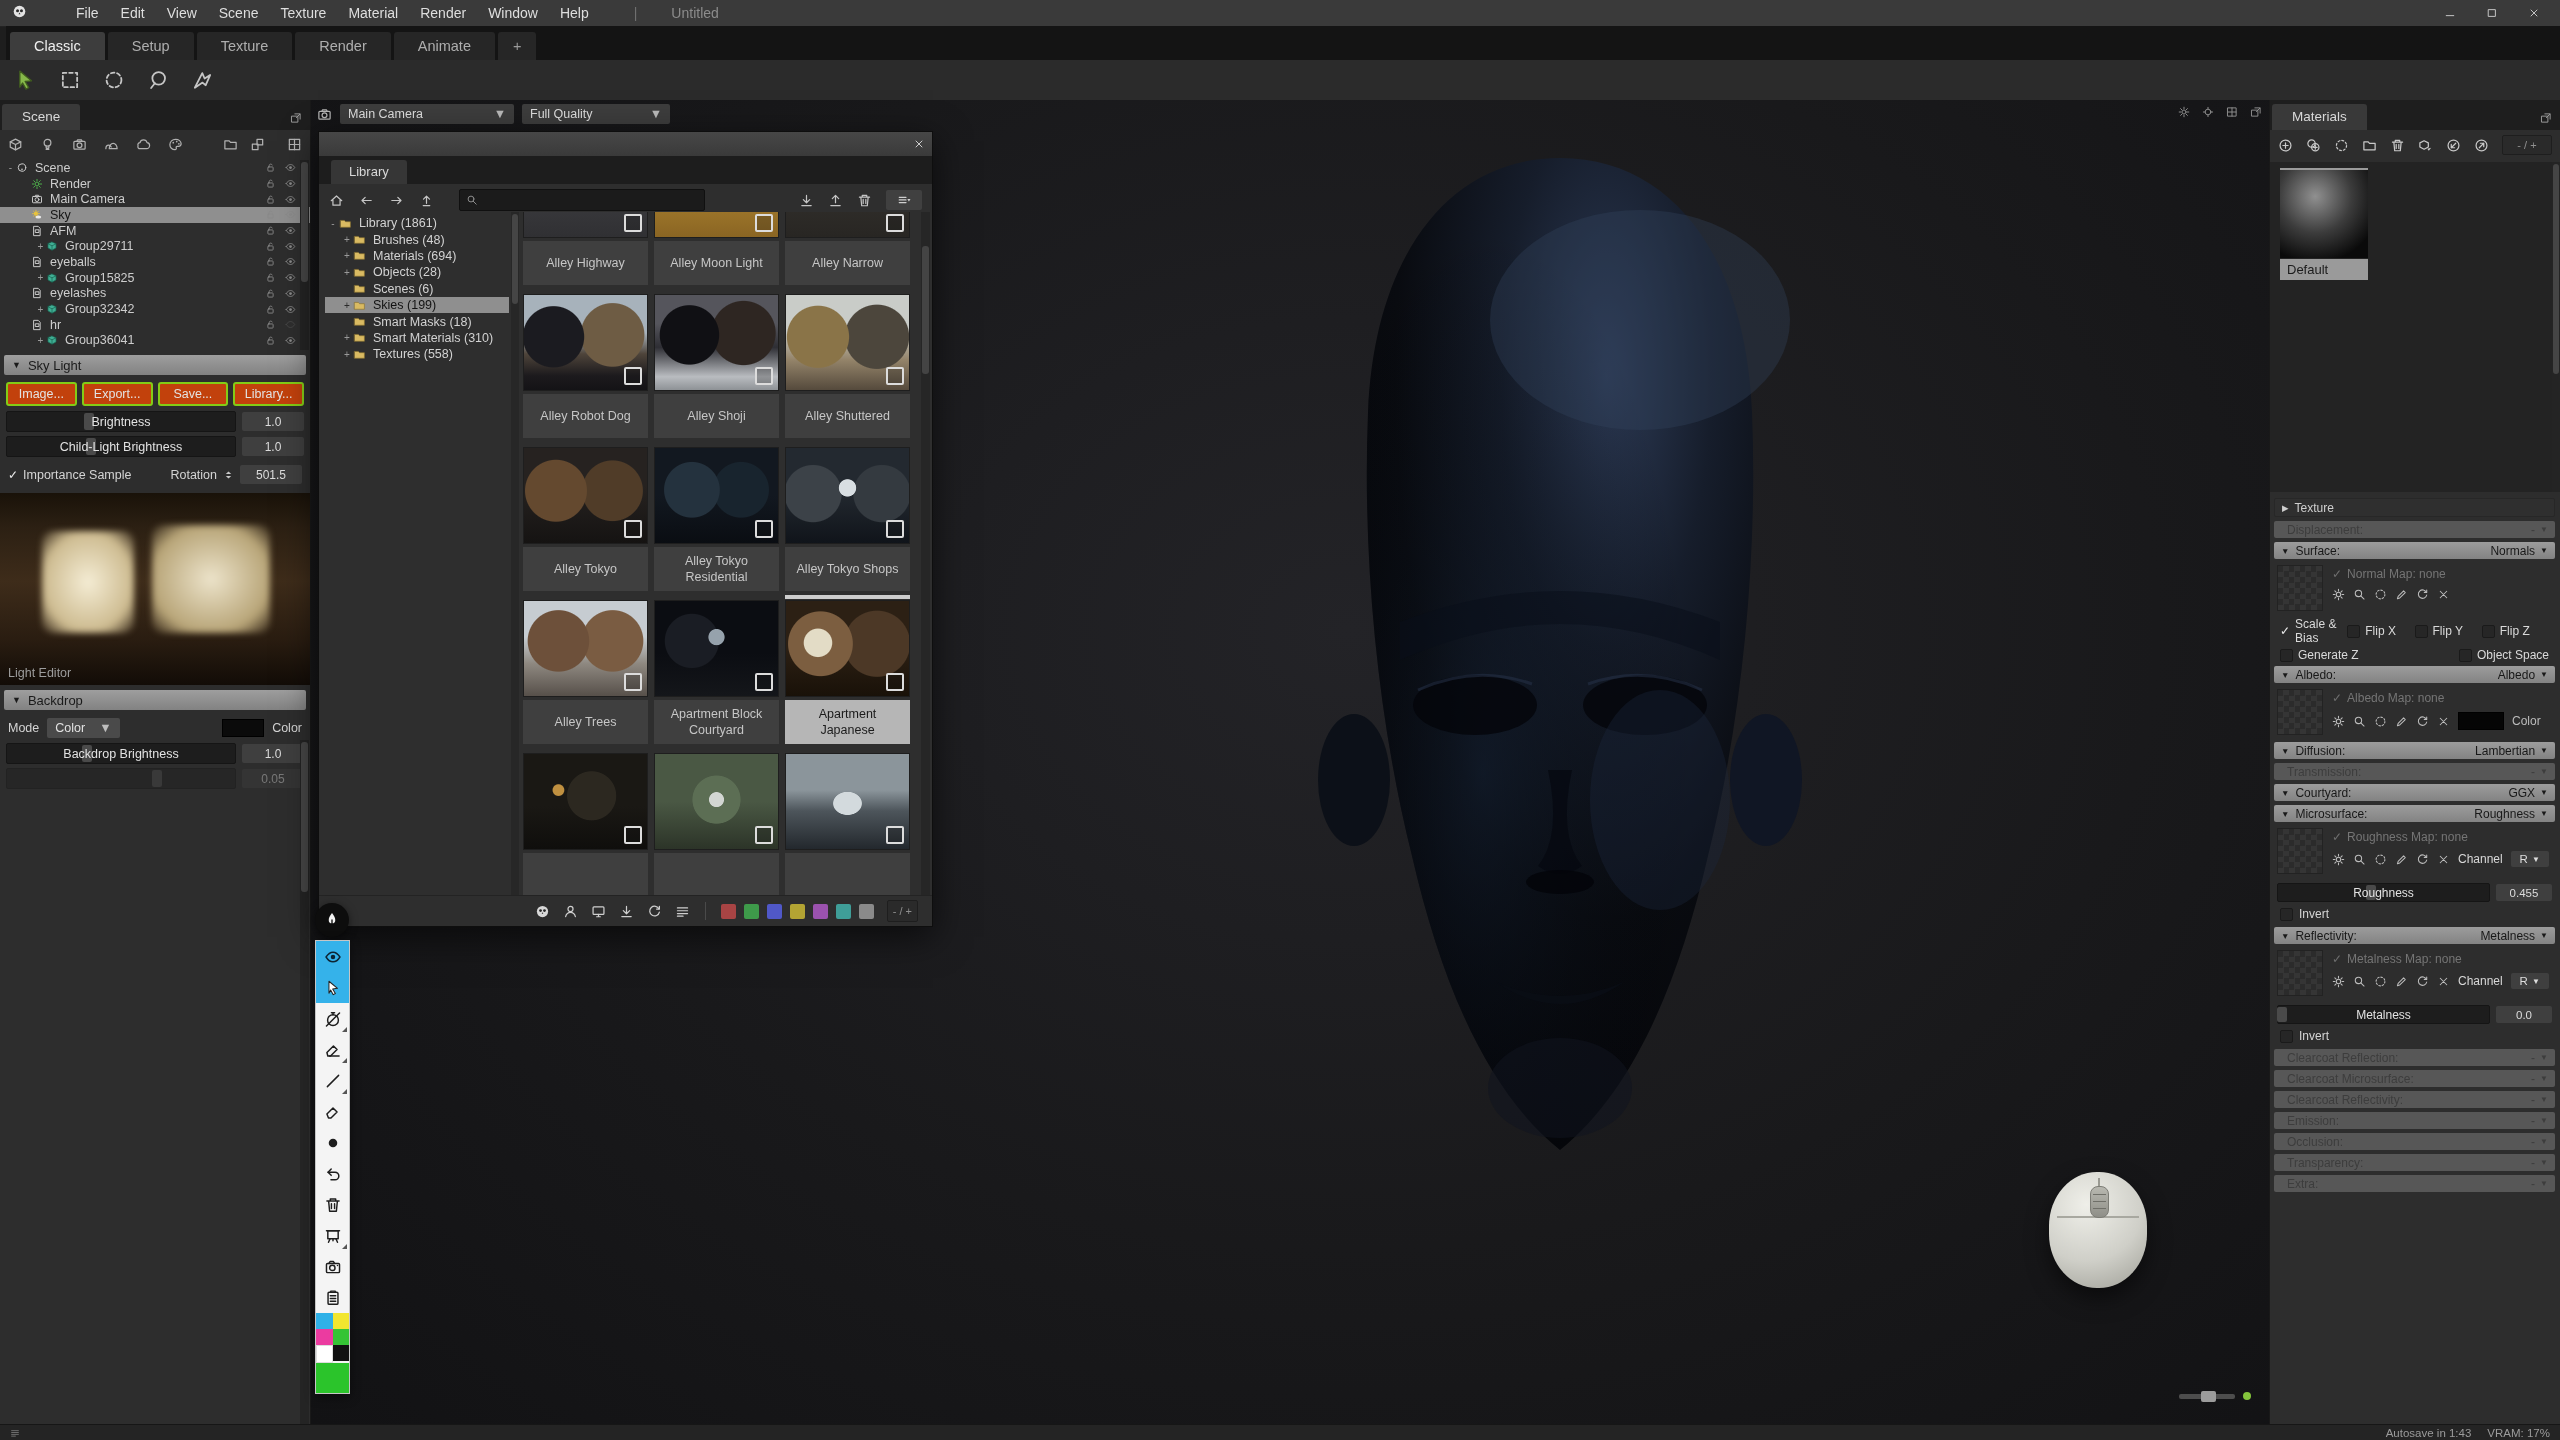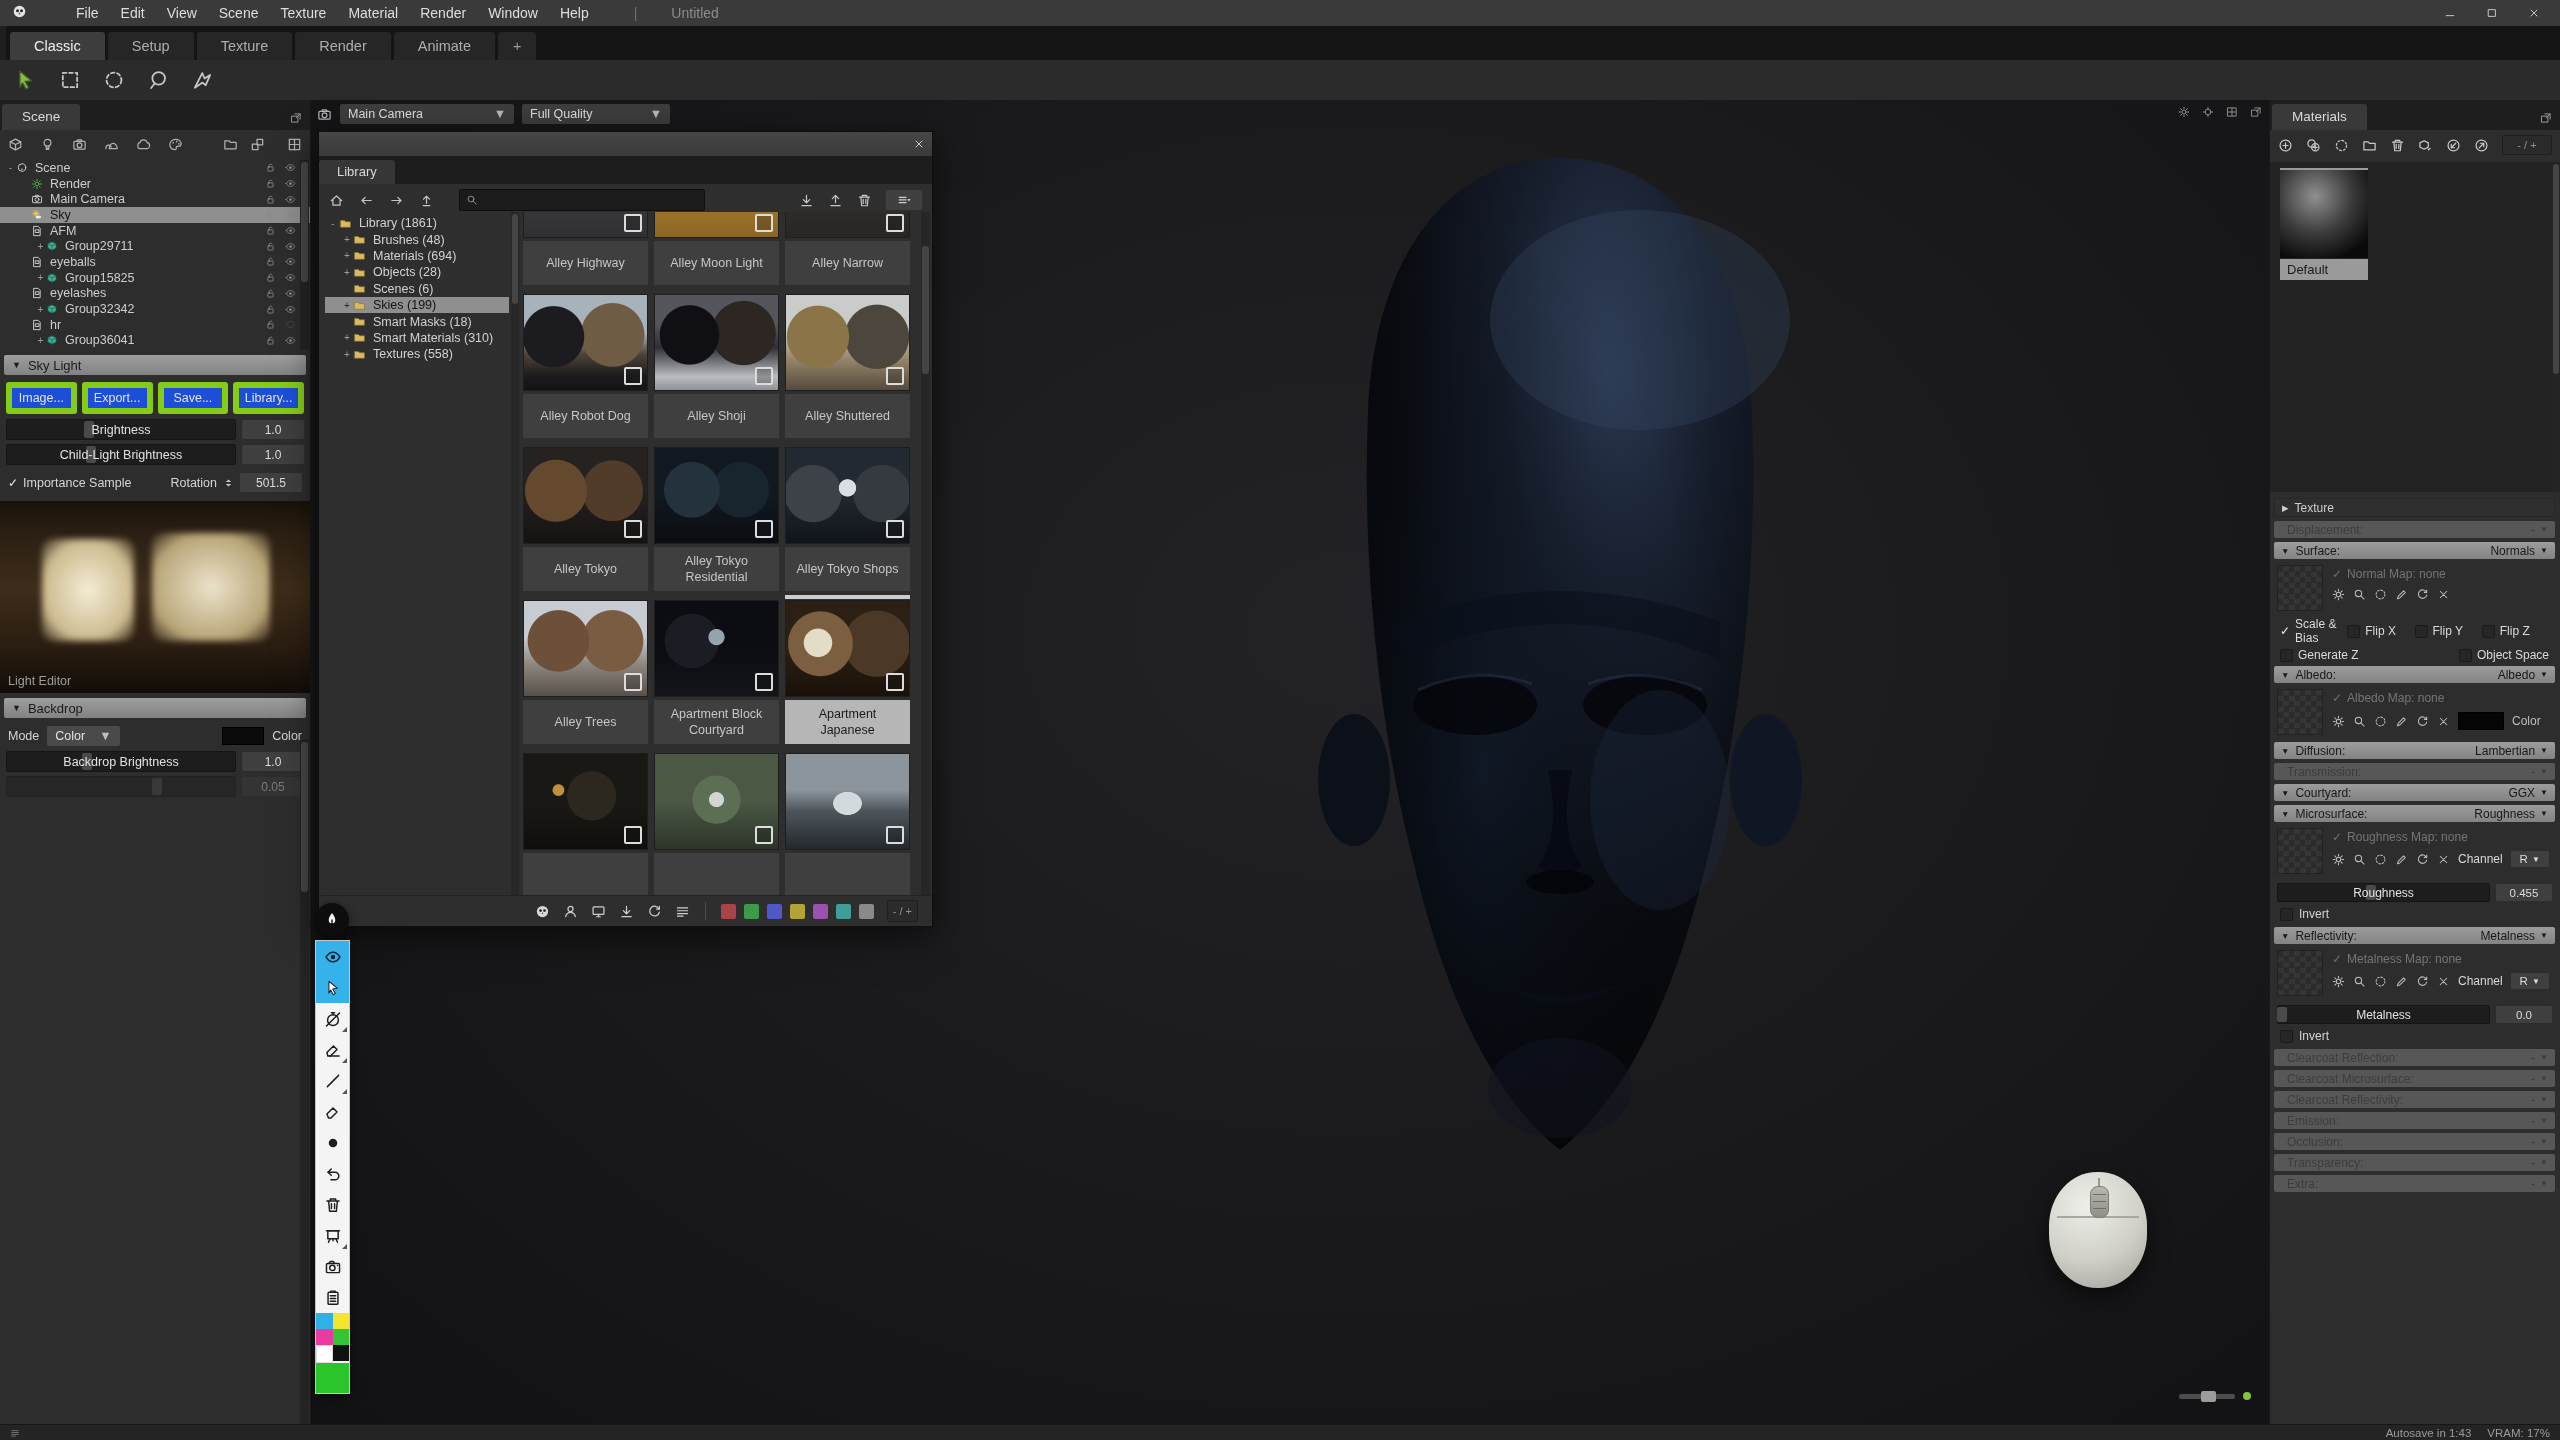--- a/index.html
+++ b/index.html
@@ -47,21 +47,21 @@
   .tree-ic{width:15px;margin-right:4px;flex:none;display:flex;}
   .tree-ic .ic{width:12px;height:12px;}
   .tree-right{margin-left:auto;display:flex;gap:9px;color:#8a8a8a;}
   .tree-right .ic{width:11px;height:11px;}
   .vscroll{position:absolute;right:1px;top:0;bottom:0;width:9px;background:#242424;}
   .vscroll .thumb{position:absolute;left:1px;right:1px;background:#474747;border-radius:3px;}
 
   .sec-header{height:20px;margin:5px 4px 0;background:linear-gradient(#9e9e9e,#828282);color:#1a1a1a;font-size:13px;display:flex;align-items:center;padding:0 8px;gap:7px;border-radius:2px;}
   .sec-arrow{font-size:9px;}
   .btn-row{display:flex;gap:5px;margin:7px 6px 0;}
-  .ui-btn{flex:1;height:20px;background:#1d4ed8;border:6px solid #84cc16;border-radius:3px;color:#e3e3e3;font-size:12.5px;display:flex;align-items:center;justify-content:center;}
+  .ui-btn{flex:1;height:20px;background:#c2410c;border:2px solid #84cc16;border-radius:3px;color:#e3e3e3;font-size:12.5px;display:flex;align-items:center;justify-content:center;}
   .slider-row{display:flex;align-items:center;gap:6px;margin:6px 6px 0;height:19px;}
   .slider-track{flex:1;height:19px;background:#1d1d1d;border:1px solid #151515;border-radius:2px;position:relative;display:flex;align-items:center;justify-content:center;font-size:12.5px;color:#e2e2e2;}
   .slider-handle{position:absolute;top:1px;bottom:1px;width:10px;background:#4a4a4a;border-radius:2px;}
   .slider-value{width:62px;height:19px;background:#3f3f3f;border-radius:2px;color:#dcdcdc;font-size:12px;display:flex;align-items:center;justify-content:center;flex:none;}
   .slider-row.dim{opacity:.42;}
   #importance-row{display:flex;align-items:center;margin:9px 8px 0;font-size:12.5px;gap:5px;}
   .tick{color:#eaeaea;font-size:12px;}
   .tick.dimt{color:#6e6e6e;}
   #rot-group{margin-left:auto;display:flex;align-items:center;gap:6px;}
   #rot-group .ic{width:11px;height:14px;color:#c9c9c9;}
@@ -132,21 +132,21 @@
 
   
   #statusbar{position:absolute;left:0;right:0;bottom:0;height:15px;background:#242424;border-top:1px solid #161616;display:flex;align-items:center;font-size:11.5px;color:#9b9b9b;padding:0 10px;}
   #statusbar .ic{width:10px;height:10px;color:#7e7e7e;}
   #status-right{margin-left:auto;display:flex;gap:16px;}
 
   
   #library-window{position:absolute;left:318px;top:131px;width:613px;height:794px;background:#2e2e2e;border:1px solid #0e0e0e;box-shadow:0 10px 34px rgba(0,0,0,.6);}
   #lw-titlebar{height:24px;background:linear-gradient(#474747,#3a3a3a);display:flex;align-items:center;}
   #lw-close{margin-left:auto;width:26px;display:flex;justify-content:center;color:#d2d2d2;}
-  #lw-tabrow{height:28px;background:#1d1d1d;display:flex;align-items:flex-end;padding-left:0;}
+  #lw-tabrow{height:28px;background:#1d1d1d;display:flex;align-items:flex-end;padding-left:12px;}
   #lw-tab{height:24px;line-height:24px;padding:0 18px;background:#363636;color:#d8d8d8;font-size:13px;border-radius:3px 3px 0 0;}
   #lw-toolbar{height:28px;display:flex;align-items:center;padding:0 10px;gap:15px;color:#c5c5c5;margin-top:2px;}
   #lw-search{width:232px;height:20px;background:#1b1b1b;border:1px solid #101010;border-radius:2px;display:flex;align-items:center;gap:5px;padding:0 6px;color:#8f8f8f;margin-left:10px;}
   #lw-search .ic{width:12px;height:12px;}
   #lw-actions{margin-left:auto;display:flex;gap:14px;align-items:center;}
   #lw-viewbtn{width:36px;height:20px;background:#404040;border-radius:2px;display:flex;align-items:center;justify-content:center;color:#cfcfcf;}
   #lw-content{position:absolute;top:80px;bottom:30px;left:0;right:0;overflow:hidden;}
   #lw-folders{position:absolute;left:6px;top:3px;width:184px;bottom:0;font-size:12.5px;}
   .folder-row{height:16.4px;display:flex;align-items:center;color:#d2d2d2;}
   .folder-row.selected{background:#8f8f8f;color:#131313;}

